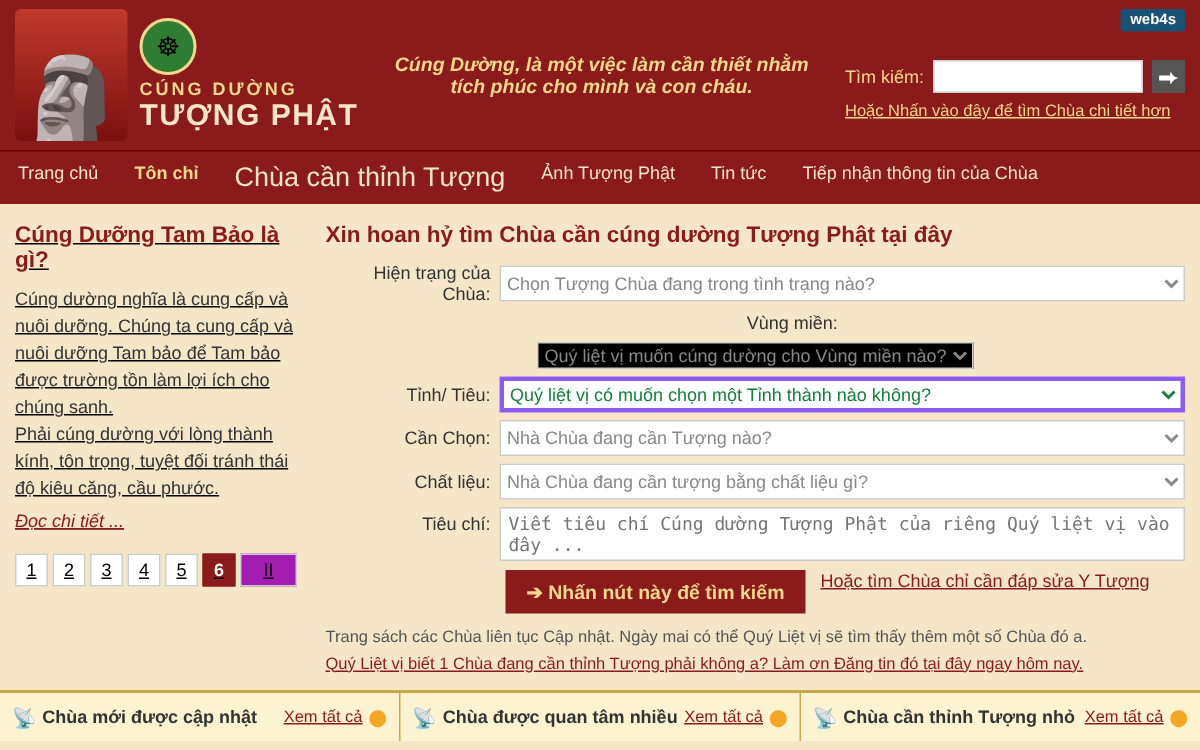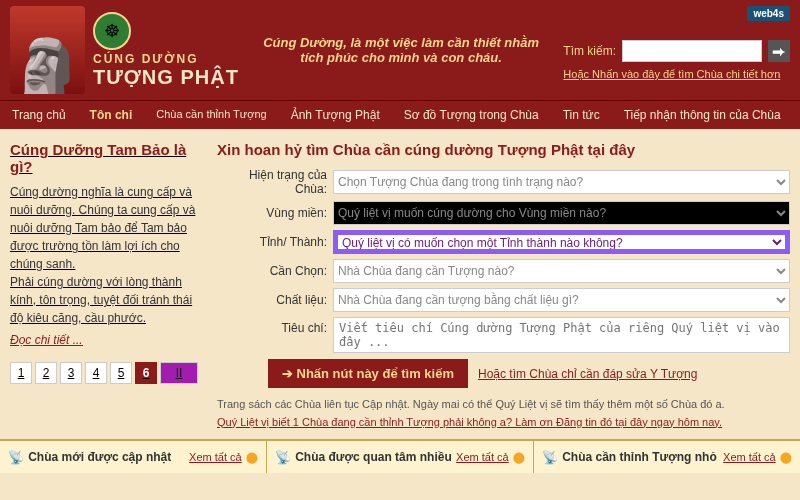--- a/index.html
+++ b/index.html
@@ -38,23 +38,22 @@
       <div style="color:#f5d78e; font-size:11px; text-decoration:underline; cursor:pointer;">
         <span>Hoặc Nhấn vào đây để tìm Chùa chi tiết hơn</span>
       </div>
     </div>
   </div>
 </div>
 
 <div style="background:#8B1A1A; display:flex; border-top:1px solid #6B0000;">
   <div style="color:#f5e6c8; padding:7px 12px; font-size:12px; cursor:pointer; white-space:nowrap;">Trang chủ</div>
   <div style="color:#f5d78e; padding:7px 12px; font-size:12px; cursor:pointer; white-space:nowrap; font-weight:bold;">Tôn chỉ</div>
-  <div style="color:#f5e6c8; padding:7px 12px; font-size:11px; cursor:pointer; white-space:nowrap;">Chùa cần thỉnh Tượng</div>
+  <div style="color:#f5e6c8; padding:7px 12px; font-size:18px; cursor:pointer; white-space:nowrap;">Chùa cần thỉnh Tượng</div>
   <div style="color:#f5e6c8; padding:7px 12px; font-size:12px; cursor:pointer; white-space:nowrap;">Ảnh Tượng Phật</div>
-  <div style="color:#f5e6c8; padding:7px 12px; font-size:12px; cursor:pointer; white-space:nowrap;">Sơ đồ Tượng trong Chùa</div>
   <div style="color:#f5e6c8; padding:7px 12px; font-size:12px; cursor:pointer; white-space:nowrap;">Tin tức</div>
   <div style="color:#f5e6c8; padding:7px 12px; font-size:12px; cursor:pointer; white-space:nowrap;">Tiếp nhận thông tin của Chùa</div>
 </div>
 
 <div style="display:flex; background:#f5e6c8; padding:12px 10px 8px 10px; gap:12px;">
 
   <div style="width:195px; flex-shrink:0;text-decoration:underline;">
     <div style="font-size:15px; font-weight:bold; color:#8B1A1A; margin-bottom:8px;">Cúng Dưỡng Tam Bảo là gì?</div>
     <div style="font-size:12px; color:#333; line-height:1.5; margin-bottom:6px;">
       Cúng dường nghĩa là cung cấp và nuôi dưỡng. Chúng ta cung cấp và nuôi dưỡng Tam bảo để Tam bảo được trường tồn làm lợi ích cho chúng sanh.<br>
@@ -75,50 +74,50 @@
 
   <div style="flex:1;">
     <div style="font-size:15px; font-weight:bold; color:#8B1A1A; margin-bottom:10px;">Xin hoan hỷ tìm Chùa cần cúng dường Tượng Phật tại đây</div>
 
     <div style="display:flex; align-items:center; margin-bottom:5px; gap:6px;">
       <div style="width:110px; font-size:12px; color:#333; text-align:right; flex-shrink:0;">Hiện trạng của Chùa:</div>
       <select style="flex:1; height:24px; border:1px solid #ccc; font-size:12px; color:#888; background:white;">
         <option>Chọn Tượng Chùa đang trong tình trạng nào?</option>
       </select>
     </div>
-    <div style="display:flex; align-items:center; margin-bottom:5px; gap:6px;">
+    <div style="display:flex; align-items:center; margin-bottom:5px; gap:6px;flex-direction:column;">
       <div style="width:110px; font-size:12px; color:#333; text-align:right; flex-shrink:0;">Vùng miền:</div>
       <select style="flex:1; height:24px; border:1px solid #ccc; font-size:12px; color:#888; background:#000000;">
         <option>Quý liệt vị muốn cúng dường cho Vùng miền nào?</option>
       </select>
     </div>
     <div style="display:flex; align-items:center; margin-bottom:5px; gap:6px;">
-      <div style="width:110px; font-size:12px; color:#333; text-align:right; flex-shrink:0;">Tỉnh/ Thành:</div>
-      <select style="flex:1; height:24px; border:5px solid #8b5cf6; font-size:12px; color:#701a75; background:white;">
+      <div style="width:110px; font-size:12px; color:#333; text-align:right; flex-shrink:0;">Tỉnh/ Tiêu:</div>
+      <select style="flex:1; height:24px; border:3px solid #8b5cf6; font-size:12px; color:#15803d; background:white;">
         <option>Quý liệt vị có muốn chọn một Tỉnh thành nào không?</option>
       </select>
     </div>
     <div style="display:flex; align-items:center; margin-bottom:5px; gap:6px;">
       <div style="width:110px; font-size:12px; color:#333; text-align:right; flex-shrink:0;">Cần Chọn:</div>
       <select style="flex:1; height:24px; border:1px solid #ccc; font-size:12px; color:#888; background:#ffffff;">
         <option>Nhà Chùa đang cần Tượng nào?</option>
       </select>
     </div>
     <div style="display:flex; align-items:center; margin-bottom:5px; gap:6px;">
       <div style="width:110px; font-size:12px; color:#333; text-align:right; flex-shrink:0;">Chất liệu:</div>
       <select style="flex:1; height:24px; border:1px solid #ccc; font-size:12px; color:#888; background:white;">
         <option>Nhà Chùa đang cần tượng bằng chất liệu gì?</option>
       </select>
     </div>
     <div style="display:flex; align-items:flex-start; margin-bottom:6px; gap:6px;">
       <div style="width:110px; font-size:12px; color:#333; text-align:right; flex-shrink:0; margin-top:4px;">Tiêu chí:</div>
       <textarea style="flex: 1 1 0%; height: 36px; border: 1px solid rgb(204, 204, 204); font-size: 12px; color: rgb(136, 136, 136); background: white; resize: none; padding: 3px 5px;" placeholder="Viết tiêu chí Cúng dường Tượng Phật của riêng Quý liệt vị vào đây ..."></textarea>
     </div>
 
-    <div style="display:flex; align-items:center; gap:10px; margin-left:51px; margin-bottom:8px;">
+    <div style="display:flex; gap:10px; margin-left:120px; margin-bottom:8px;">
       <button style="background:#8B1A1A; color:#f5d78e; border:none; padding:7px 14px; font-size:13px; cursor:pointer; font-weight:bold;">➔ Nhấn nút này để tìm kiếm</button>
       <span style="color:#8B1A1A; font-size:12px; text-decoration:underline; cursor:pointer;">Hoặc tìm Chùa chỉ cần đáp sửa Y Tượng</span>
     </div>
 
     <div style="font-size:11px; color:#555; line-height:1.6;">
       <span>Trang sách các Chùa liên tục Cập nhật. Ngày mai có thể Quý Liệt vị sẽ tìm thấy thêm một số Chùa đó a.</span><br>
       <span style="color:#8B1A1A; text-decoration:underline; cursor:pointer;">Quý Liệt vị biết 1 Chùa đang cần thỉnh Tượng phải không a? Làm ơn Đăng tin đó tại đây ngay hôm nay.</span>
     </div>
   </div>
 </div>

